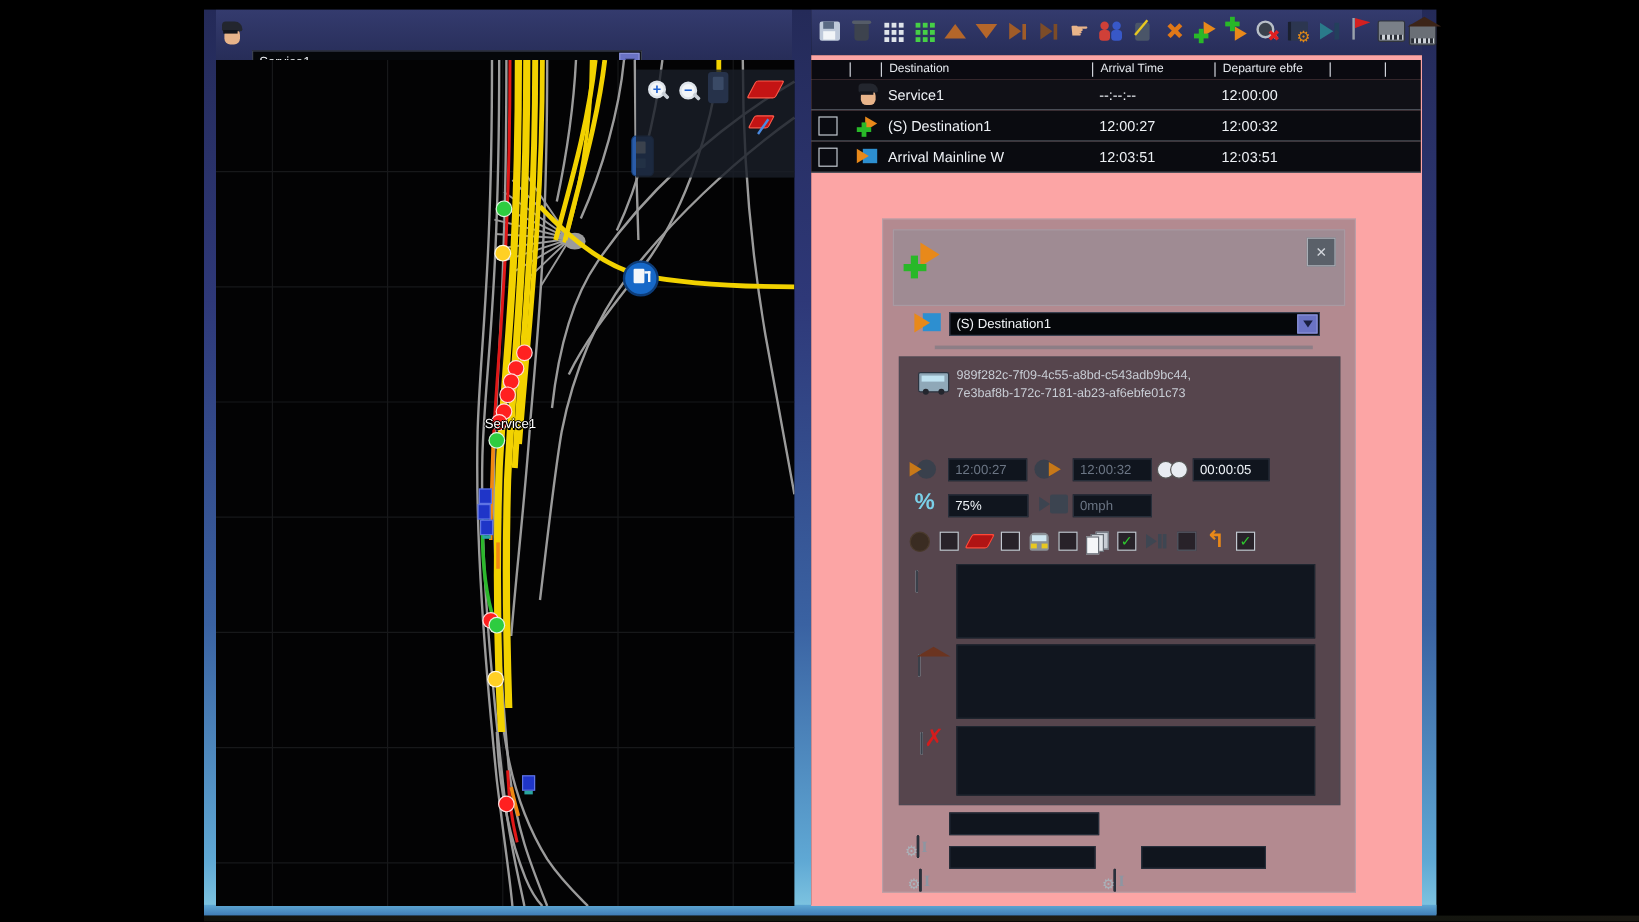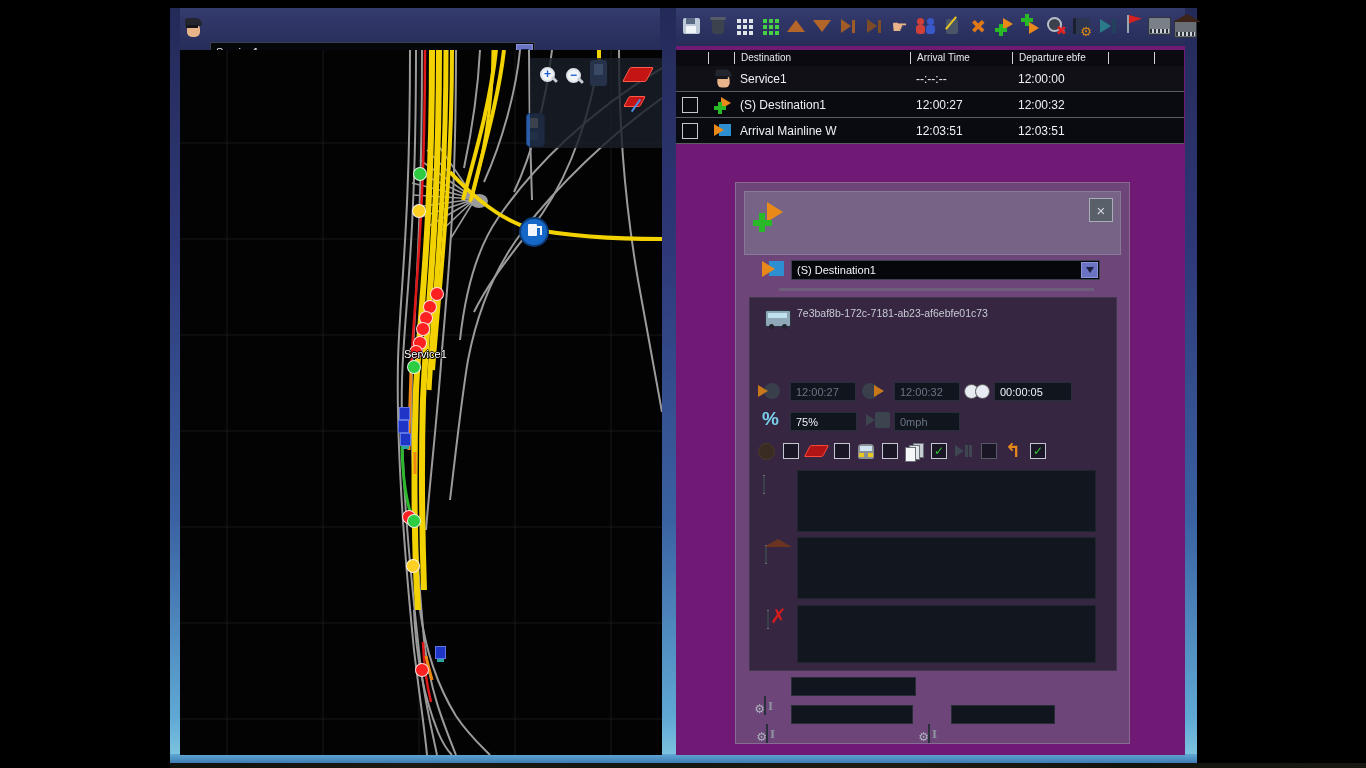--- a/index.html
+++ b/index.html
@@ -189,21 +189,21 @@
     </span>
     <span class="tbi">
       <span class="slab" style="background:#6a6f76;border-color:#30343c;margin-top:6px">
           <span class="ticks"></span>
           <span class="roof" style="border-bottom-color:#3c2418"></span>
         </span>
     </span>
   </div>
 </div>
 
-<div class="abs" style="left:676px;top:46px;width:509px;height:709px;background:#701a75">
+<div class="abs" style="left:676px;top:46px;width:509px;height:709px;background:#fca5a5">
 
   <div class="abs tt-grid tt-head" style="left:0;top:4px;width:508px">
     <div></div>
     <div></div>
     <div>Destination</div>
     <div>Arrival Time</div>
     <div>Departure ebfe</div>
     <div></div>
     <div></div>
   </div>
@@ -285,20 +285,21 @@
   
   <div class="abs content-box" style="left:13px;top:114px;width:366px;height:372px">
 
     
     <span class="abs" style="left:15px;top:12px;width:24px;height:15px;background:#8fa8b8;border:1px solid #2c3440;border-radius:2px">
       <span style="position:absolute;left:2px;top:2px;width:19px;height:5px;background:#bfe2f0"></span>
       <span style="position:absolute;left:3px;bottom:-3px;width:5px;height:5px;border-radius:50%;background:#23262e"></span>
       <span style="position:absolute;right:3px;bottom:-3px;width:5px;height:5px;border-radius:50%;background:#23262e"></span>
     </span>
     <div class="abs" style="left:47px;top:8px;width:300px;font-size:10.5px;line-height:15px;color:#c7ccd4">
+      <div>989f282c-7f09-4c55-a8bd-c543adb9bc44,</div>
       <div>7e3baf8b-172c-7181-ab23-af6ebfe01c73</div>
     </div>
 
     
     <span class="abs clockic" style="left:8px;top:82px">
       <span class="c" style="left:6px"></span>
       <span class="arr" style="left:0;top:5px;border-left:10px solid #c87818"></span>
     </span>
     <div class="abs fld" style="left:40px;top:84px;width:66px">
       <span>12:00:27</span>
@@ -307,21 +308,21 @@
       <span class="c" style="left:0"></span>
       <span class="arr" style="left:12px;top:5px;border-left:10px solid #c87818"></span>
     </span>
     <div class="abs fld" style="left:144px;top:84px;width:66px">
       <span>12:00:32</span>
     </div>
     <span class="abs" style="left:214px;top:85px;width:26px;height:16px">
       <span style="position:absolute;left:0;top:1px;width:13px;height:13px;border-radius:50%;background:#e8ecf2;border:1px solid #555"></span>
       <span style="position:absolute;left:11px;top:1px;width:13px;height:13px;border-radius:50%;background:#e8ecf2;border:1px solid #555"></span>
     </span>
-    <div class="abs fld lit" style="left:244px;top:84px;width:78px">
+    <div class="abs fld lit" style="left:244px;top:84px;width:64px">
       <span>00:00:05</span>
     </div>
 
     
     <span class="abs" style="left:12px;top:110px;font-size:19px;font-weight:bold;color:#7ad0e8">%</span>
     <div class="abs fld lit" style="left:40px;top:114px;width:67px">
       <span>75%</span>
     </div>
     <span class="abs" style="left:116px;top:114px;width:24px;height:17px">
       <span style="position:absolute;left:0;top:2px;width:0;height:0;border-top:6px solid transparent;border-bottom:6px solid transparent;border-left:9px solid #3c4450"></span>

